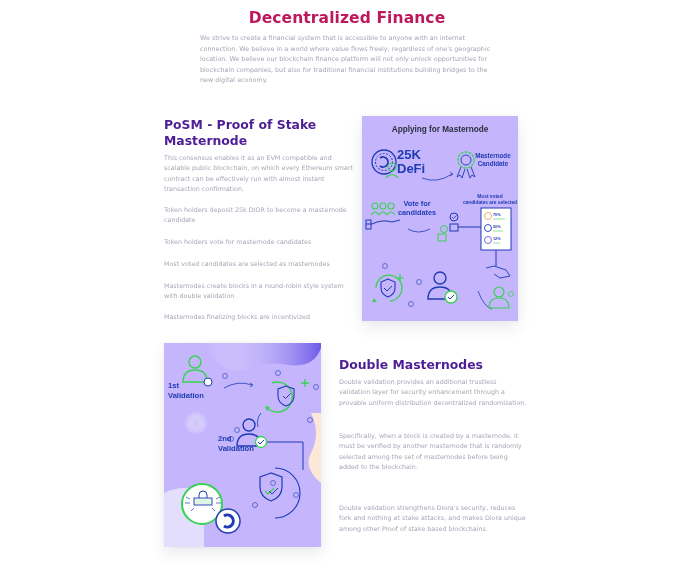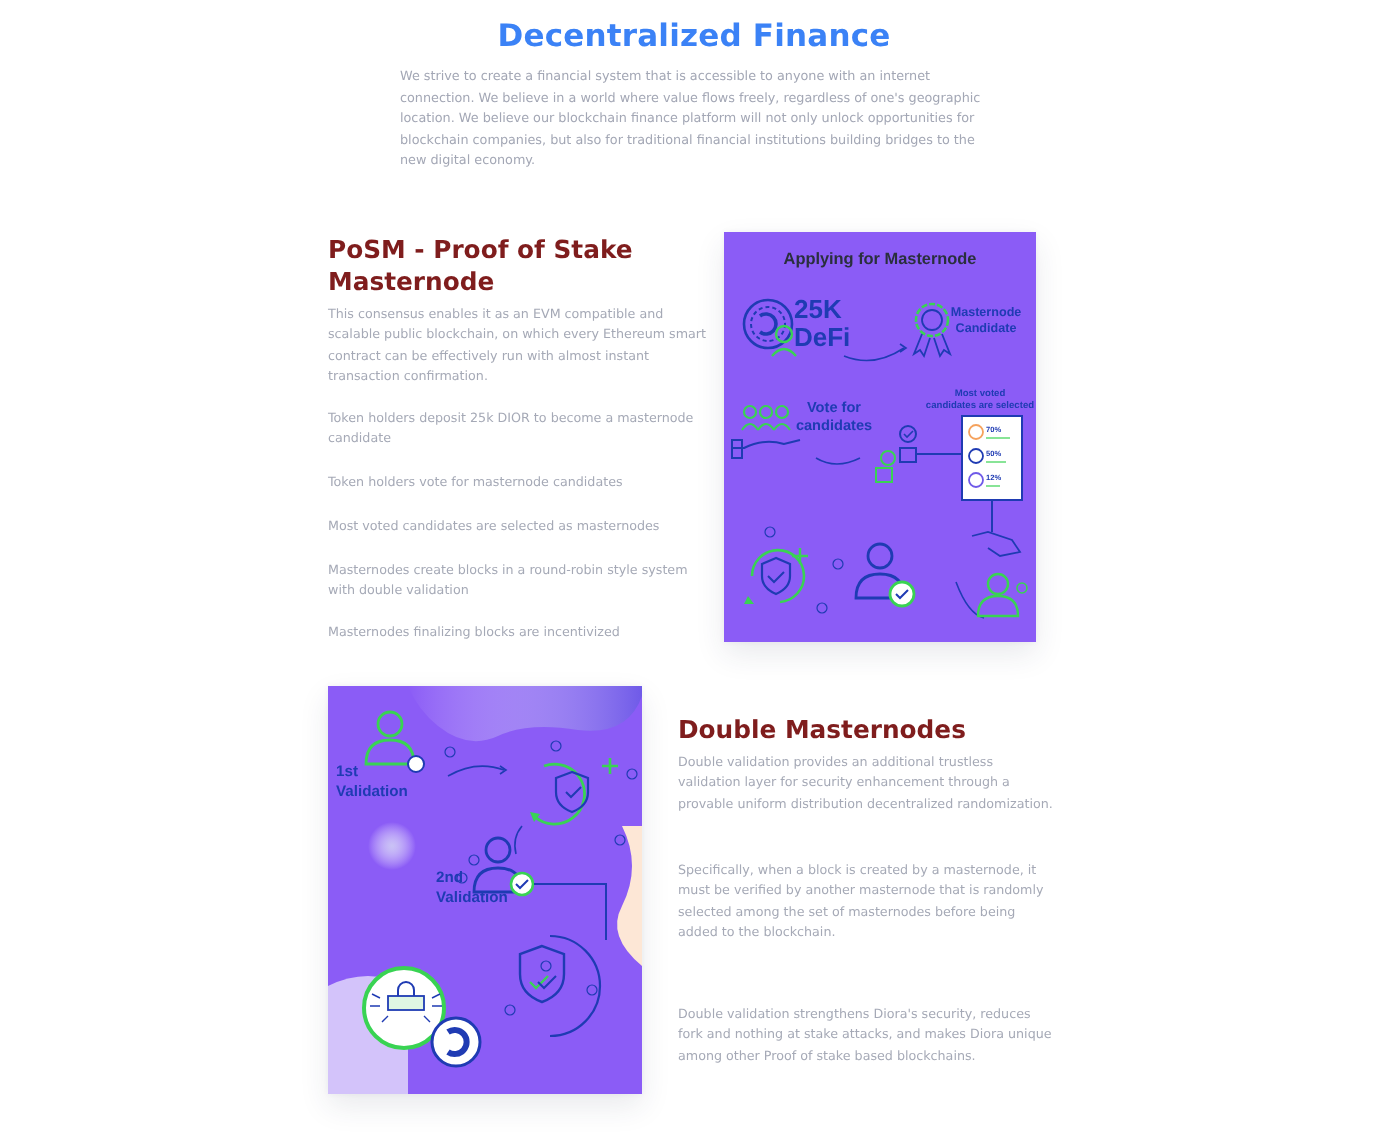--- a/index.html
+++ b/index.html
@@ -1,26 +1,26 @@
 <!DOCTYPE html>
 <html><head>
 <meta charset="utf-8">
 <style>
   * { box-sizing: border-box; margin: 0; padding: 0; }
   html, body { width: 694px; height: 573px; background: #ffffff; overflow: hidden; }
   body { font-family: "DejaVu Sans", "Liberation Sans", sans-serif; color: #1f2430; position: relative; }
 
   .hero { position: absolute; left: 0; top: 0; width: 694px; text-align: center; }
-  .hero h1 { position: absolute; left: 0; width: 694px; top: 9px; font-size: 15.5px; font-weight: bold; color: #3b82f6; letter-spacing: 0.1px; }
+  .hero h1 { position: absolute; left: 0; width: 694px; top: 9px; font-size: 15.5px; font-weight: bold; color: #be185d; letter-spacing: 0.1px; }
   .hero p { position: absolute; left: 200px; width: 294px; top: 33px; font-size: 6.4px; line-height: 10.6px; color: #a3a7b5; text-align: left; }
 
-  .sec-title { position: absolute; font-size: 12.4px; font-weight: bold; color: #7f1d1d; line-height: 16px; }
+  .sec-title { position: absolute; font-size: 12.4px; font-weight: bold; color: #4c1d95; line-height: 16px; }
   .para { position: absolute; font-size: 6.35px; line-height: 10.4px; color: #a5a9b6; }
 
-  .card { position: absolute; background: #8b5cf6; box-shadow: 0 6px 14px rgba(40,50,80,0.10), 0 0 3px rgba(40,50,80,0.05); overflow: hidden; }
+  .card { position: absolute; background: #c4b5fd; box-shadow: 0 6px 14px rgba(40,50,80,0.10), 0 0 3px rgba(40,50,80,0.05); overflow: hidden; }
   .card svg { position: absolute; left: 0; top: 0; }
 </style>
 </head>
 <body>
 
 <section class="hero">
   <h1>Decentralized Finance</h1>
   <p>We strive to create a financial system that is accessible to anyone with an internet connection. We believe in a world where value flows freely, regardless of one's geographic location. We believe our blockchain finance platform will not only unlock opportunities for blockchain companies, but also for traditional financial institutions building bridges to the new digital economy.</p>
 </section>
 

